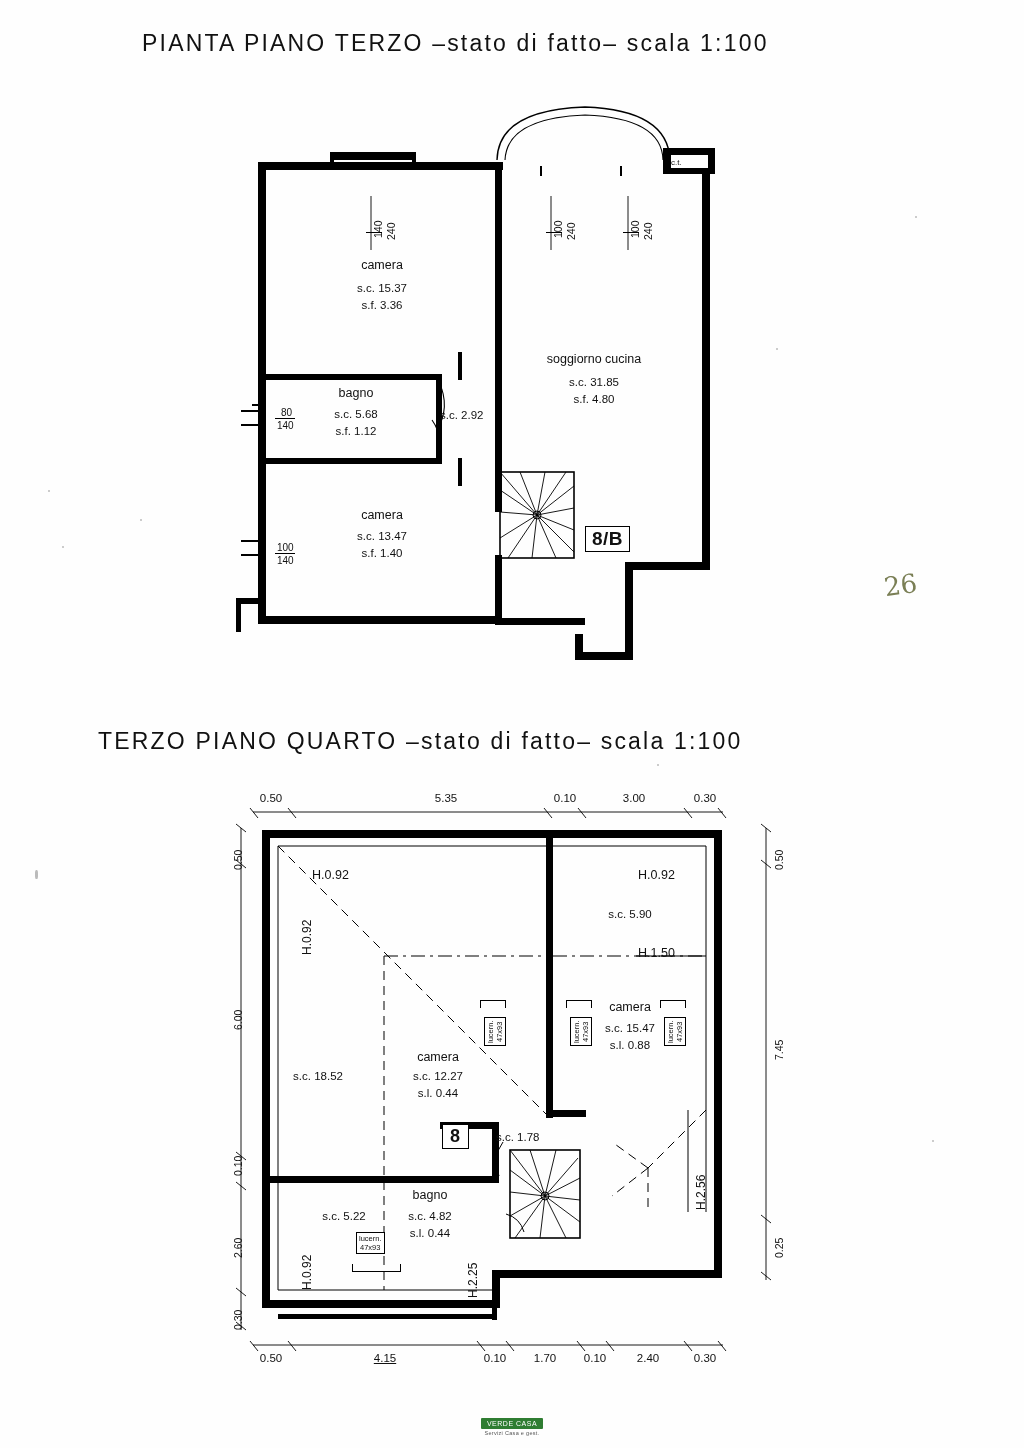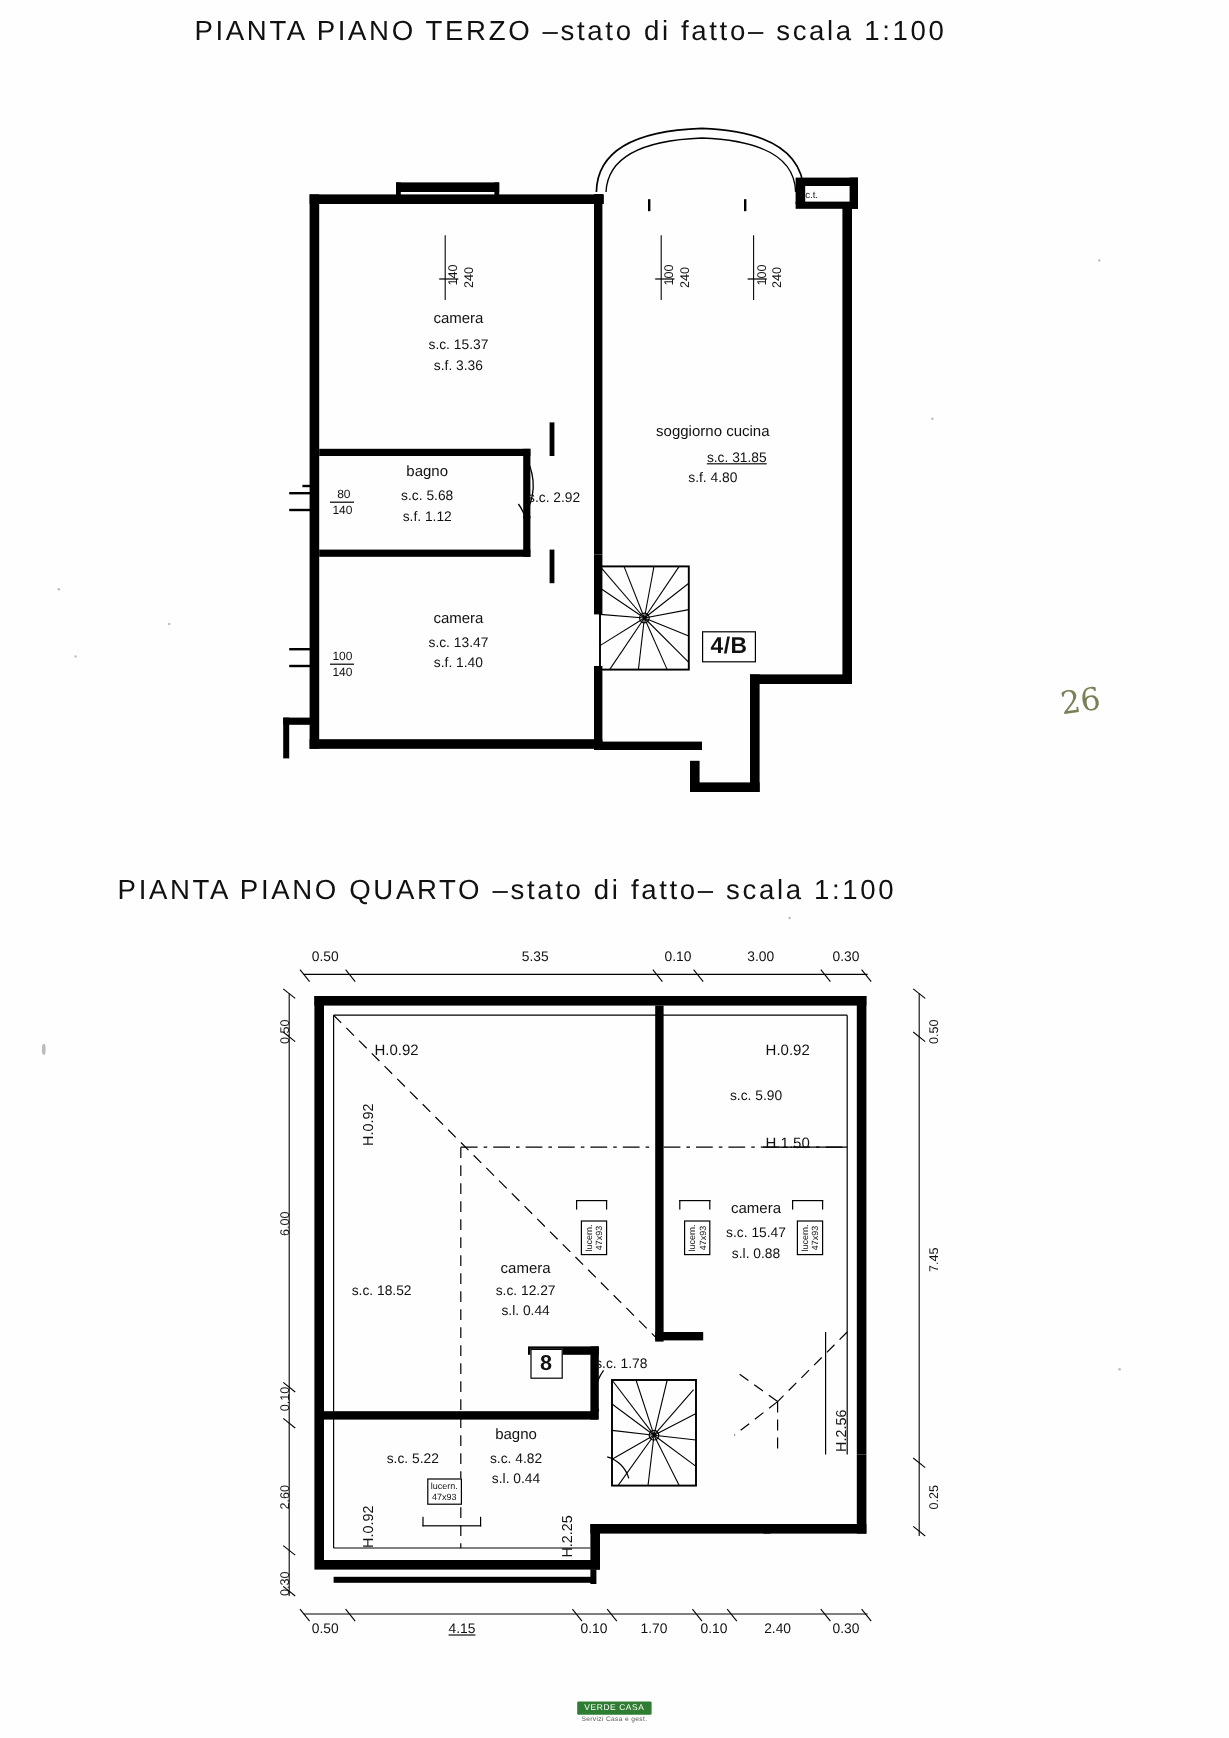--- a/index.html
+++ b/index.html
@@ -28,21 +28,21 @@
   .fbar{width:62px;height:11px;background:#2f7d32;border-radius:1px;display:flex;align-items:center;justify-content:center;color:#fff;font-size:7px;letter-spacing:.5px;}
   .fsub{font-size:5.5px;color:#555;margin-top:1px;letter-spacing:.3px;}
 
   svg{position:absolute;overflow:visible;}
 </style>
 </head>
 <body>
 
 <div class="page">
 
-  <div class="ttl" style="left:142px;top:12px;margin-left:20px;">PIANTA PIANO TERZO –stato di fatto– scala 1:100</div>
+  <div class="ttl" style="left:142px;top:30px;">PIANTA PIANO TERZO –stato di fatto– scala 1:100</div>
 
   <svg style="left:0;top:0;width:1024px;height:700px;">
 
     <path d="M 497,160 Q 498,110 585,107 Q 668,110 670,160" fill="none" stroke="#000" stroke-width="1.4"></path>
     <path d="M 505,160 Q 507,118 585,115 Q 662,118 663,160" fill="none" stroke="#000" stroke-width="1.1"></path>
 
     <rect x="258" y="162" width="8" height="462" fill="#000"></rect>
 
     <rect x="258" y="162" width="244" height="8" fill="#000"></rect>
 
@@ -131,46 +131,46 @@
 
   <div class="vert" style="left:629px;top:238px;">100</div>
   <div class="vert" style="left:642px;top:240px;">240</div>
   <div class="hair" style="left:623px;top:232px;width:16px;height:1px;"></div>
 
   <div class="lbl big c" style="left:382px;top:258px;">camera</div>
   <div class="lbl c" style="left:382px;top:282px;">s.c. 15.37</div>
   <div class="lbl c" style="left:382px;top:299px;">s.f. 3.36</div>
 
   <div class="lbl big c" style="left:594px;top:352px;">soggiorno cucina</div>
-  <div class="lbl c" style="left:614px;top:376px;text-decoration:underline;">s.c. 31.85</div>
+  <div class="lbl c" style="left:594px;top:376px;">s.c. 31.85</div>
   <div class="lbl c" style="left:594px;top:393px;">s.f. 4.80</div>
 
   <div class="lbl big c" style="left:356px;top:386px;">bagno</div>
   <div class="lbl c" style="left:356px;top:408px;">s.c. 5.68</div>
   <div class="lbl c" style="left:356px;top:425px;">s.f. 1.12</div>
 
   <div class="lbl" style="left:440px;top:409px;">s.c. 2.92</div>
 
   <div class="lbl big c" style="left:382px;top:508px;">camera</div>
   <div class="lbl c" style="left:382px;top:530px;">s.c. 13.47</div>
   <div class="lbl c" style="left:382px;top:547px;">s.f. 1.40</div>
 
   <div class="lbl sm" style="left:281px;top:407px;">80</div>
   <div class="lbl sm" style="left:277px;top:420px;">140</div>
   <div class="hair" style="left:275px;top:418px;width:20px;height:1px;"></div>
 
   <div class="lbl sm" style="left:277px;top:542px;">100</div>
   <div class="lbl sm" style="left:277px;top:555px;">140</div>
   <div class="hair" style="left:275px;top:553px;width:20px;height:1px;"></div>
 
-  <div class="unit" style="left:585px;top:526px;">4/B</div>
+  <div class="unit" style="left:585px;top:526px;">8/B</div>
 
   <div class="hand" style="left:884px;top:570px;">26</div>
 
-  <div class="ttl" style="left:98px;top:728px;">PIANTA PIANO QUARTO –stato di fatto– scala 1:100</div>
+  <div class="ttl" style="left:98px;top:728px;">TERZO PIANO QUARTO –stato di fatto– scala 1:100</div>
 
   <svg style="left:0;top:0;width:1024px;height:1448px;">
 
     <line x1="253" y1="812" x2="723" y2="812" stroke="#000" stroke-width="0.9"></line>
     <g stroke="#000" stroke-width="0.9">
       <line x1="250" y1="808" x2="258" y2="818"></line>
       <line x1="288" y1="808" x2="296" y2="818"></line>
       <line x1="544" y1="808" x2="552" y2="818"></line>
       <line x1="578" y1="808" x2="586" y2="818"></line>
       <line x1="684" y1="808" x2="692" y2="818"></line>

